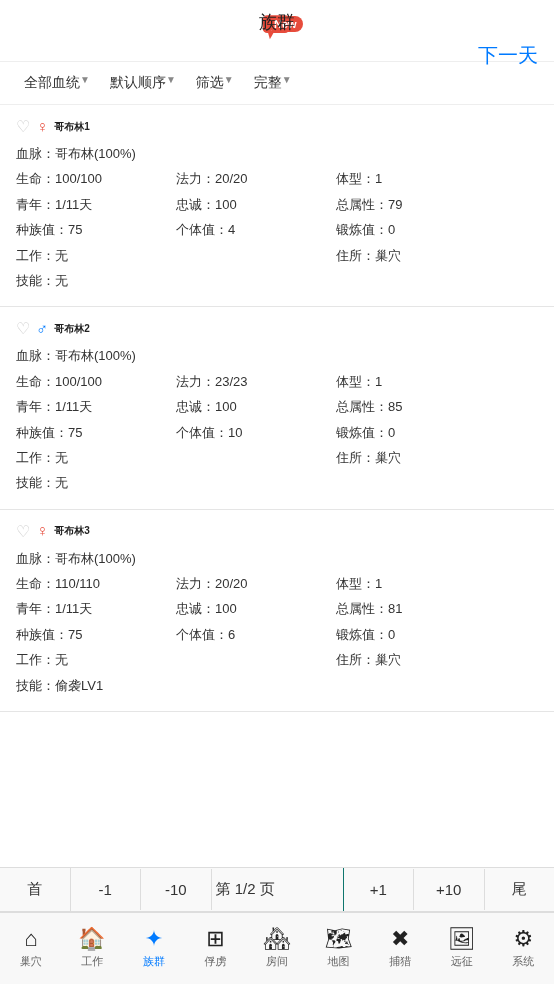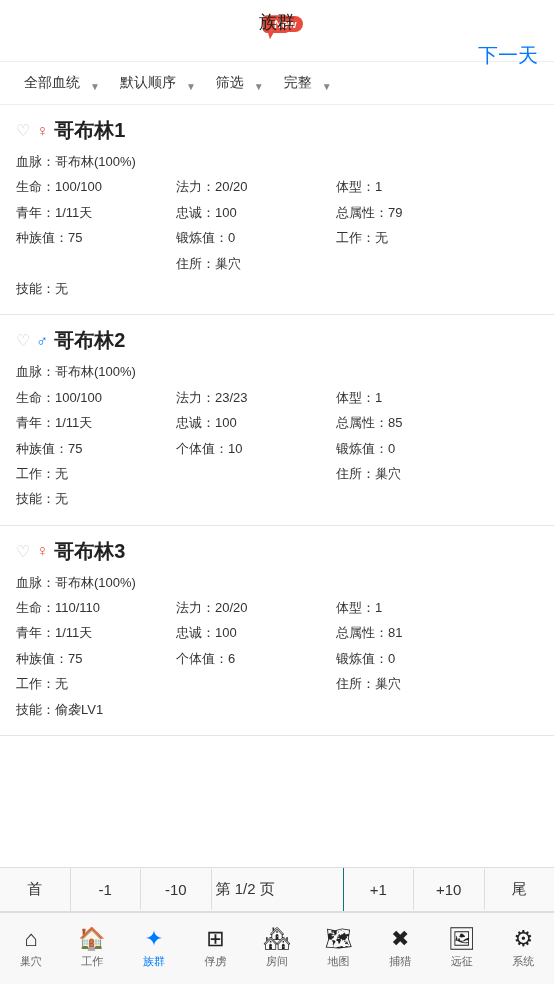--- a/index.html
+++ b/index.html
@@ -66,22 +66,22 @@
     
     .filter-bar {
       display: flex;
       align-items: center;
       padding: 8px 16px;
       border-bottom: 1px solid #eee;
       gap: 4px;
     }
     .filter-item {
       display: flex;
-      align-items: flex-end;
-      gap: 10px;
+      align-items: flex-start;
+      gap: 0;
       font-size: 14px;
       color: #333;
       padding: 4px 8px;
       cursor: pointer;
     }
     .filter-item .arrow {
       font-size: 10px;
       color: #888;
     }
 
@@ -111,21 +111,21 @@
       color: #e74c3c;
       font-size: 16px;
       font-weight: bold;
     }
     .gender-male {
       color: #007aff;
       font-size: 16px;
       font-weight: bold;
     }
     .creature-name {
-      font-size: 20px;
+      font-size: 10px;
       font-weight: bold;
       color: #222;
     }
     .info-grid {
       display: grid;
       grid-template-columns: 160px 160px auto;
       gap: 2px 0;
       font-size: 13px;
       color: #333;
       line-height: 1.8;
@@ -243,20 +243,21 @@
     </div>
     <div class="info-grid">
       <span class="info-cell info-full">血脉：哥布林(100%)</span>
       <span class="info-cell">生命：100/100</span>
       <span class="info-cell">法力：20/20</span>
       <span class="info-cell">体型：1</span>
       <span class="info-cell">青年：1/11天</span>
       <span class="info-cell">忠诚：100</span>
       <span class="info-cell">总属性：79</span>
       <span class="info-cell">种族值：75</span>
+      <span class="info-cell">个体值：4</span>
       <span class="info-cell">锻炼值：0</span>
       <span class="info-cell">工作：无</span>
       <span class="info-cell"></span>
       <span class="info-cell">住所：巢穴</span>
       <span class="info-cell info-full">技能：无</span>
     </div>
   </div>
 
   <div class="creature-card">
     <div class="creature-name-row">

